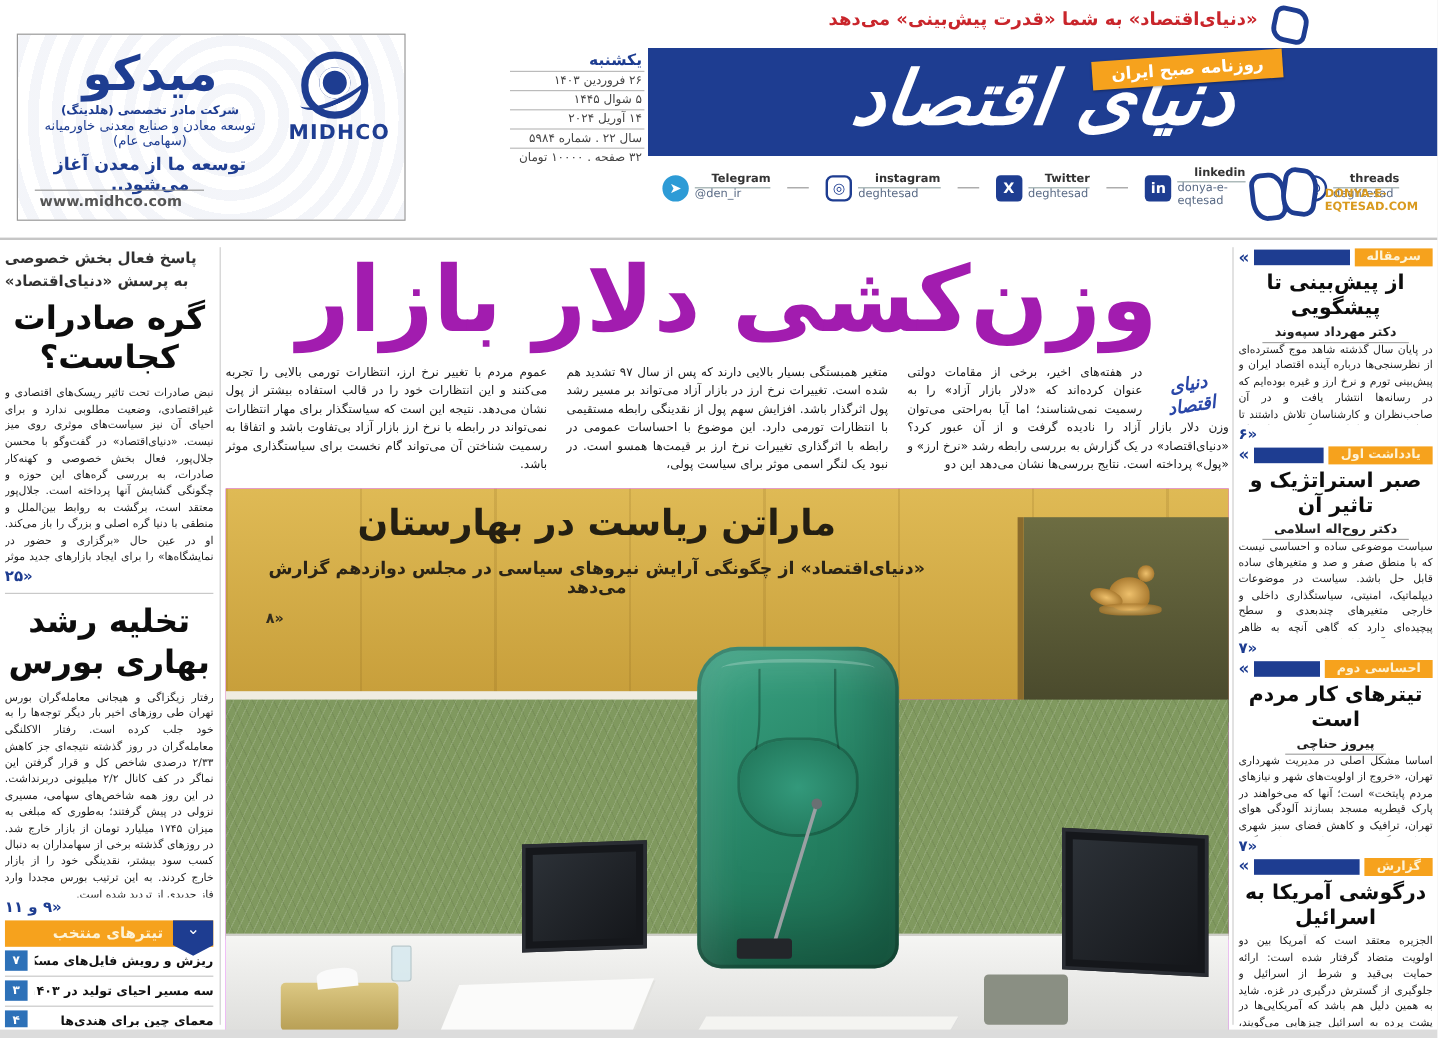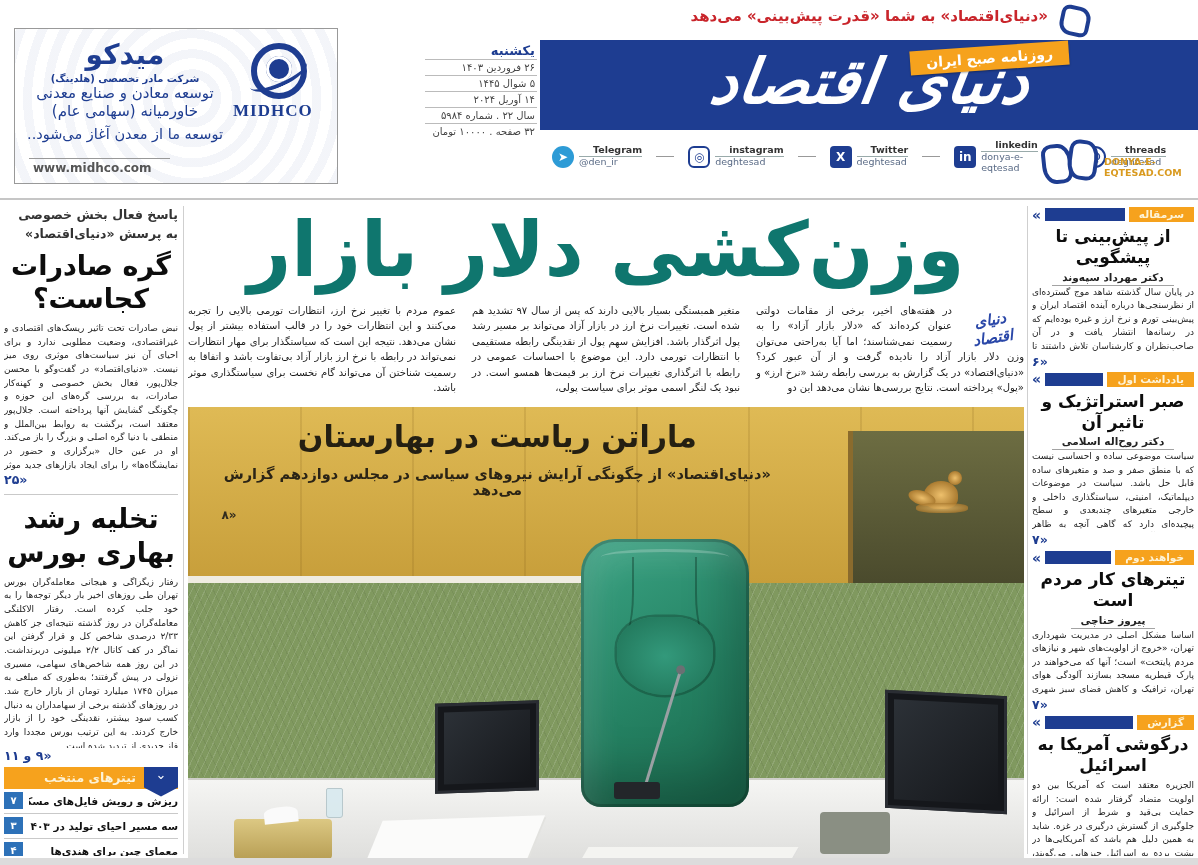--- a/index.html
+++ b/index.html
@@ -34,42 +34,42 @@
   .logo-mark span { position:absolute; width:30px; height:40px; border:4px solid #1e3d91; background:#fff; border-radius:10px 45% 10px 45%; }
   .logo-mark .d1 { left:0; top:6px; transform:rotate(-6deg); }
   .logo-mark .d2 { left:26px; top:2px; transform:rotate(8deg); }
   .site-url { position:absolute; left:1104px; top:156px; width:94px; color:#d99a1f; font-size:9.5px; font-weight:bold; letter-spacing:0; }
 
   
   .adbox { position:absolute; left:14px; top:28px; width:324px; height:156px; border:1px solid #999; background:
     repeating-radial-gradient(circle at 55% 45%, rgba(30,61,145,.05) 0 9px, transparent 9px 20px), #fff;
     direction:rtl; padding:10px 12px; }
   .ad-inner { display:flex; gap:10px; }
-  .ad-logo-wrap { width:92px; text-align:left;font-family:Liberation Serif, serif; }
+  .ad-logo-wrap { width:92px; text-align:right; }
   .ad-logo { width:56px; height:56px; margin:4px auto 2px; border:6px solid #1e3d91; border-radius:50%; position:relative; }
   .ad-logo::before { content:""; position:absolute; left:9px; top:7px; width:26px; height:26px; background:#1e3d91; border-radius:50%; box-shadow:0 0 0 3px #fff inset; }
   .ad-logo::after { content:""; position:absolute; left:-10px; top:14px; width:62px; height:20px; border-bottom:4px solid #1e3d91; border-radius:50%; transform:rotate(-24deg); }
   .ad-logo-text { color:#1e3d91; font-weight:bold; font-size:17px; letter-spacing:1px; }
   .ad-main { flex:1; text-align:center; }
-  .ad-brand { color:#1e3d91; font-size:28px; font-weight:bold; line-height:1.15; }
+  .ad-brand { color:#1e3d91; font-size:40px; font-weight:bold; line-height:1.15; }
   .ad-l1 { font-size:10px; color:#1e3d91; font-weight:bold; margin-top:2px; }
-  .ad-l2 { font-size:15px; color:#1e3d91; }
-  .ad-slogan { font-size:14.5px; color:#1e3d91; font-weight:normal; margin-top:6px; }
+  .ad-l2 { font-size:11px; color:#1e3d91; }
+  .ad-slogan { font-size:14.5px; color:#1e3d91; font-weight:bold; margin-top:6px; }
   .ad-url { position:absolute; left:14px; bottom:8px; direction:ltr; font-size:12px; font-weight:bold; color:#555; border-top:1px solid #999; padding:2px 18px 0 4px; }
 
   .header-sep { position:absolute; left:0; top:198px; width:1198px; height:0; border-top:2px solid #c6c6c6; }
 
   
   .vline { position:absolute; top:206px; height:648px; width:0; border-left:1px solid #cfcfcf; }
   .vl1 { left:183px; } .vl2 { left:1027px; }
 
   
   .center { position:absolute; left:188px; top:204px; width:836px; height:652px; }
   .kicker { direction:rtl; text-align:right; font-size:17px; font-weight:bold; color:#222; padding-left:40px; }
-  .headline { direction:rtl; text-align:center; font-size:76px; font-weight:bold; color:#0f766e; line-height:1.22; letter-spacing:-1px; }
+  .headline { direction:rtl; text-align:center; font-size:76px; font-weight:bold; color:#a21caf; line-height:1.22; letter-spacing:-1px; }
   .lead { direction:rtl; display:flex; gap:16px; margin-top:6px; height:96px; overflow:hidden; }
   .lead-col { flex:1; font-size:10px; line-height:1.55; text-align:justify; color:#1a1a1a; }
   .sig { float:right; width:66px; height:44px; margin:0 0 2px 6px; color:#2a47a8; font-size:15px; font-weight:bold; font-style:italic; transform:rotate(-9deg); line-height:1.2; text-align:center; padding-top:8px; }
   .pref { color:#1e3d91; font-weight:bold; font-size:12.5px; direction:rtl; text-align:left; }
 
   
   .photo { position:relative; width:836px; height:476px; margin-top:8px; overflow:hidden; background:#d946ef; }
   .ph-wall { position:absolute; top:0; left:0; width:100%; height:37%; background:linear-gradient(#dfba55,#c79e3a); }
   .ph-wall i { position:absolute; inset:0; background:repeating-linear-gradient(90deg, rgba(110,75,15,.14) 0 2px, transparent 2px 112px); }
   .ph-strip { position:absolute; top:35.5%; left:0; width:56%; height:9px; background:#efece1; }
@@ -108,21 +108,21 @@
   .ph-papers2 { position:absolute; left:47%; bottom:2%; width:210px; height:26px; background:#f4f4f1; transform:skewX(-30deg); box-shadow:1px 1px 0 #ddd; }
   .photo-heads { position:absolute; top:12px; left:4%; width:66%; direction:rtl; text-align:center; color:#241f12; }
   .photo-heads .t { font-size:30px; font-weight:bold; }
   .photo-heads .s { font-size:14.5px; font-weight:bold; margin-top:12px; color:#2b2416; }
   .photo-heads .p { margin-top:10px; text-align:left; font-size:12px; font-weight:bold; color:#332d1e; }
   .ph-caption { position:absolute; left:0; bottom:0; height:20px; display:flex; align-items:center; gap:6px; background:rgba(108,108,108,.9); color:#f2f2f2; font-size:9.5px; padding:0 12px 0 6px; direction:rtl; }
   .cam { width:13px; height:13px; border:1.5px solid #fff; border-radius:50%; display:inline-flex; align-items:center; justify-content:center; font-size:7px; color:#fff; flex:none; }
 
   
   .leftcol { position:absolute; left:4px; top:206px; width:174px; height:650px; direction:rtl; overflow:hidden; }
-  .lc-kicker { text-align:right; font-size:12.5px; font-weight:bold; color:#333; line-height:1.5; }
+  .lc-kicker { text-align:left; font-size:12.5px; font-weight:bold; color:#333; line-height:1.5; }
   .lc-title { text-align:center; font-size:27px; font-weight:bold; color:#0d0d0d; line-height:1.25; margin:5px 0 6px; }
   .lc-body { font-size:9px; line-height:1.52; text-align:justify; color:#1c1c1c; overflow:hidden; }
   .lc-a1 .lc-body { max-height:150px; }
   .lc-a2 .lc-body { max-height:172px; }
   .lc-div { border-top:1px solid #c9c9c9; margin:7px 0; }
   .sel-head { display:flex; align-items:center; height:22px; background:#f6a21d; margin-top:4px; }
   .sel-chev { width:34px; height:30px; background:#1e3d91; margin-top:8px; flex:none; display:flex; align-items:flex-start; justify-content:center; clip-path:polygon(0 0,100% 0,100% 70%,50% 100%,0 70%); color:#fff; font-size:13px; }
   .sel-label { flex:1; text-align:right; color:#fdf3d7; font-size:12.5px; font-weight:bold; padding-left:6px; padding-right:8px; }
   .sel-item { display:flex; align-items:center; gap:6px; height:25px; border-bottom:1px solid #c9c9c9; direction:ltr; }
   .sel-num { width:19px; height:17px; background:#2d71b8; color:#fff; font-size:10px; font-weight:bold; display:flex; align-items:center; justify-content:center; flex:none; }
@@ -344,21 +344,21 @@
       </div>
       <div class="sec-title">صبر استراتژیک و تاثیر آن</div>
       <div class="sec-author"><span>دکتر روح‌اله اسلامی</span></div>
       <div class="sec-body">سیاست موضوعی ساده و احساسی نیست که با منطق صفر و صد و متغیرهای ساده قابل حل باشد. سیاست در موضوعات دیپلماتیک، امنیتی، سیاستگذاری داخلی و خارجی متغیرهای چندبعدی و سطح پیچیده‌ای دارد که گاهی آنچه به ظاهر درست می‌آید، قابل اجرا نیست و در صورت اجرا، دولت کشور با بحران‌های پی‌درپی روبه‌رو خواهد شد.</div>
       <div class="pref">«۷</div>
     </div>
     <div class="sec s3">
       <div class="sec-head">
         <span class="sec-chev">«</span>
         <span class="sec-bar"></span>
-        <span class="sec-tag">خواهند دوم</span>
+        <span class="sec-tag">احساسی دوم</span>
       </div>
       <div class="sec-title">تیترهای کار مردم است</div>
       <div class="sec-author"><span>پیروز حناچی</span></div>
       <div class="sec-body">اساسا مشکل اصلی در مدیریت شهرداری تهران، «خروج از اولویت‌های شهر و نیازهای مردم پایتخت» است؛ آنها که می‌خواهند در پارک قیطریه مسجد بسازند آلودگی هوای تهران، ترافیک و کاهش فضای سبز شهری را نادیده گرفته و می‌خواهند به جای دیگری پیام دهند.</div>
       <div class="pref">«۷</div>
     </div>
     <div class="sec s4">
       <div class="sec-head">
         <span class="sec-chev">«</span>
         <span class="sec-bar"></span>

